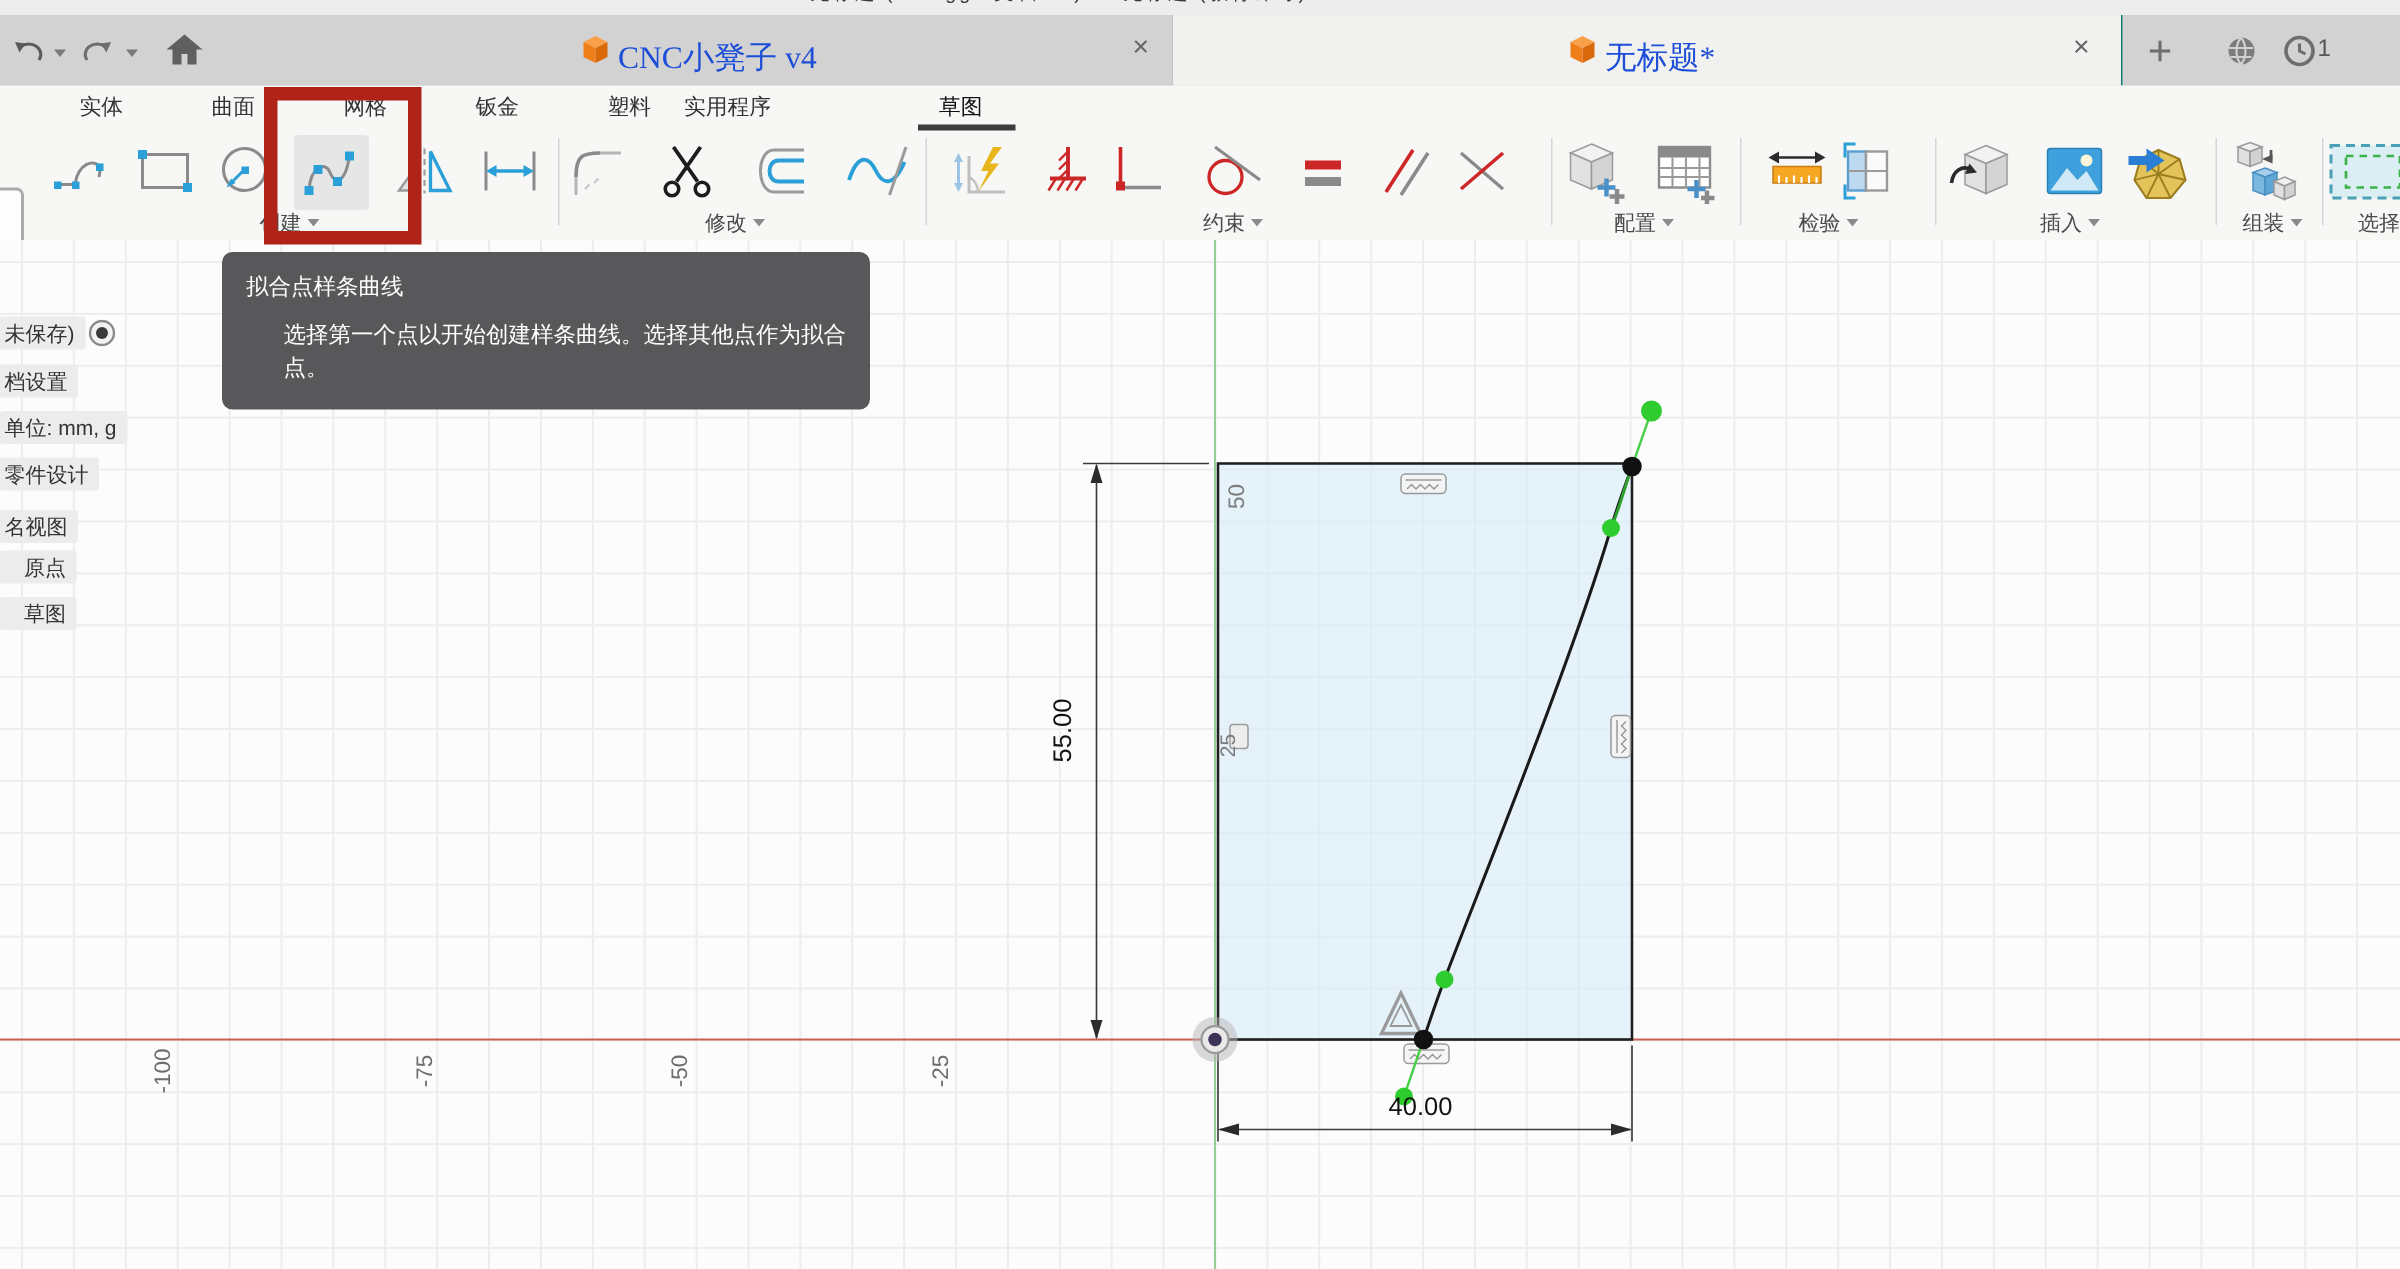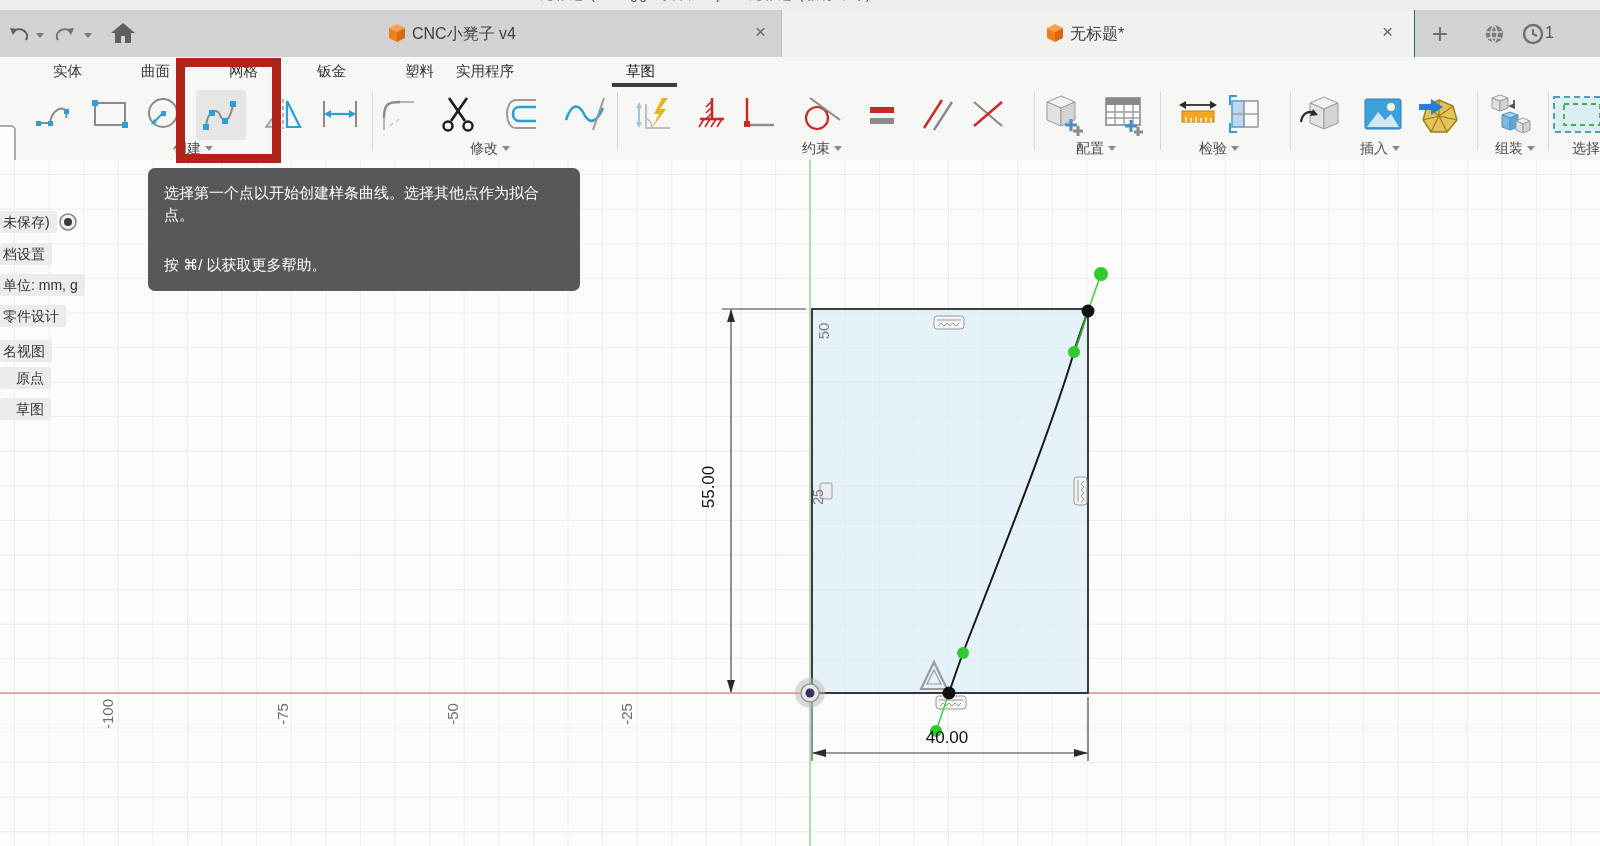--- a/index.html
+++ b/index.html
@@ -12,21 +12,21 @@
   #titlebar .frag{position:absolute;left:540px;top:-14px;width:820px;font-size:13px;color:#3a3a3a;
                   white-space:nowrap;letter-spacing:2px;}
 
   
   #tabbar{position:absolute;left:0;top:10px;width:1600px;height:47px;background:#d2d2d2;
           border-bottom:1px solid #bdbdbd;}
   .navbtn{position:absolute;top:14px;width:22px;height:20px;}
   .caret{position:absolute;top:23px;width:0;height:0;border-left:4px solid transparent;
          border-right:4px solid transparent;border-top:5px solid #7a7a7a;}
   .doc-tab{position:absolute;top:0;height:47px;}
-  .doc-tab .label{position:absolute;top:14px;font-size:16px;color:#404040;white-space:nowrap;}
+  .doc-tab .label{position:absolute;top:14px;font-size:21px;color:#1d4ed8;white-space:nowrap;font-family:Liberation Serif, serif;}
   .doc-tab .close{position:absolute;top:11px;font-size:19px;color:#666;}
   #tab2{background:#f1f1ef;border-left:1px solid #c2c2c2;border-right:1px solid #0f766e;}
   .cube{position:absolute;top:13px;width:18px;height:20px;}
   #tab-add{position:absolute;left:1426px;top:8px;font-size:28px;color:#6e6e6e;width:28px;text-align:center;}
   #job-count{position:absolute;left:1545px;top:14px;font-size:16px;color:#555;}
 
   
   #ribbon{position:absolute;left:0;top:57px;width:1600px;height:103px;background:#f7f7f5;
           border-bottom:1px solid #c8c8c8;padding-left:38px;}
   .rtab{position:absolute;top:5px;font-size:14.5px;color:#333;white-space:nowrap;}
@@ -39,21 +39,21 @@
               border-left:4px solid transparent;border-right:4px solid transparent;border-top:5px solid #8a8a8a;}
   #edge-partial{position:absolute;left:-10px;top:68px;width:22px;height:56px;border:2px solid #ababab;border-radius:5px;background:#fdfdfd;}
 
   
   #red-box{position:absolute;left:176px;top:58px;width:105px;height:105px;box-sizing:border-box;
            border:9px solid #b02318;z-index:60;}
   #tooltip{position:absolute;left:148px;top:168px;width:432px;box-sizing:border-box;padding:14px 16px 16px 16px;
            background:#58585a;border-radius:7px;color:#fff;z-index:50;}
   #tooltip .tt-title{font-size:15px;margin-bottom:12px;}
   #tooltip .tt-line{font-size:15px;line-height:1.45;margin-bottom:12px;}
-  #tooltip .tt-para{font-size:15px;line-height:1.45;}
+  #tooltip .tt-para{font-size:15px;line-height:1.45;margin-left:25px;}
   #tooltip .tt-footer{font-size:15px;margin-top:30px;}
 
   
   #canvas{position:absolute;left:0;top:160px;width:1600px;height:686px;background:#fcfcfc;
           background-image:linear-gradient(#ededed 1px,transparent 1px),
                            linear-gradient(90deg,#ededed 1px,transparent 1px);
           background-size:34.6px 34.6px;background-position:14px 14px;}
   #sketch-svg{position:absolute;left:0;top:160px;z-index:10;}
 
   
@@ -456,19 +456,19 @@
       </svg>
   </div>
   <div class="treeitem" style="top:243px">档设置</div>
   <div class="treeitem" style="top:274px">单位: mm, g</div>
   <div class="treeitem" style="top:305px">零件设计</div>
   <div class="treeitem" style="top:340px">名视图</div>
   <div class="treeitem indent" style="top:367px">原点</div>
   <div class="treeitem indent" style="top:398px">草图</div>
 
   <div id="tooltip">
+    <div class="tt-title">拟合点样条曲线</div>
     <div class="tt-para">选择第一个点以开始创建样条曲线。选择其他点作为拟合点。</div>
-    <div class="tt-footer">按 ⌘/ 以获取更多帮助。</div>
   </div>
 
   <div id="red-box"></div>
 
 </div>
 
 </body></html>

